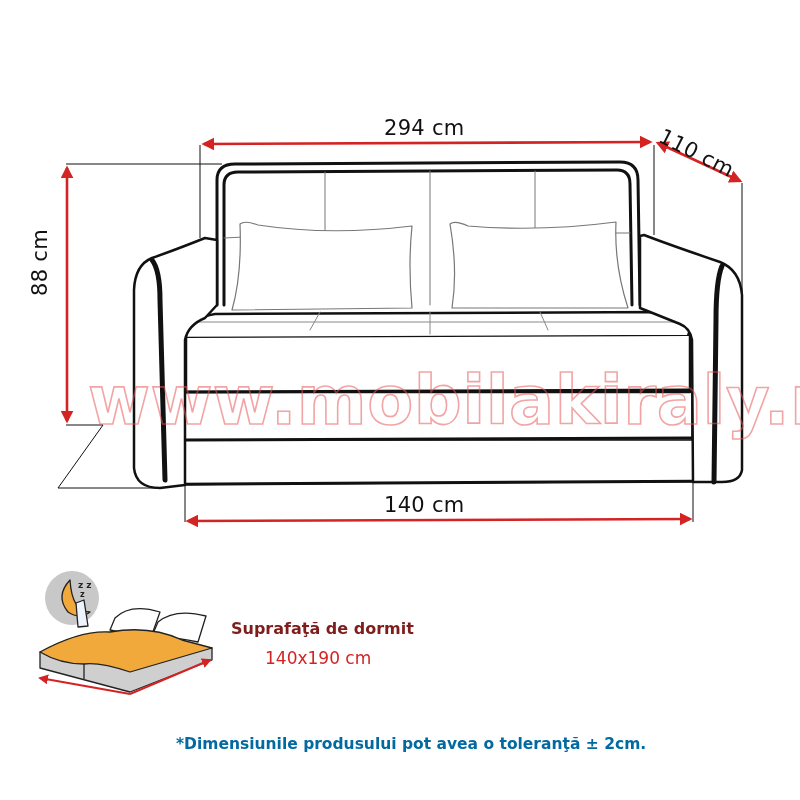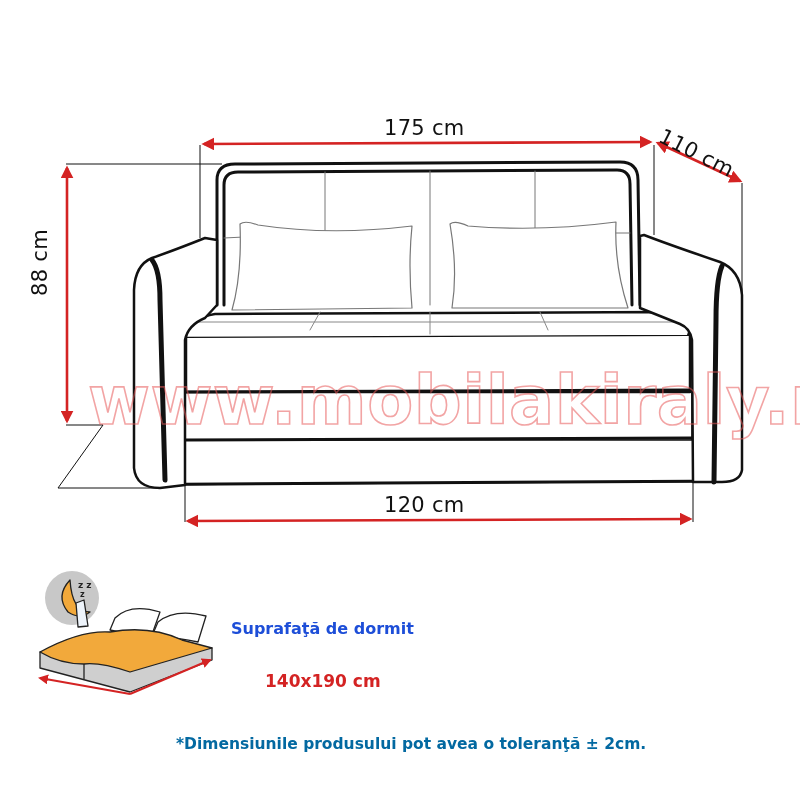--- a/index.html
+++ b/index.html
@@ -7,22 +7,22 @@
          font-family: "DejaVu Sans", sans-serif; color: #111; }
   .dim-label { position: absolute; font-size: 21px; color: #111; white-space: nowrap;
                font-family: "DejaVu Sans", sans-serif; letter-spacing: 0.3px; }
   #dim-width-label { left: 384px; top: 116px; }
   #dim-bed-label { left: 384px; top: 493px; }
   #dim-height-label { left: 28px; top: 296px; transform: rotate(-90deg); transform-origin: 0 0; width: 80px; }
   #dim-depth-label { left: 666px; top: 124px; transform: rotate(27deg); transform-origin: 0 0; }
   .watermark { position: absolute; left: 88px; top: 362px; font-size: 67px; font-weight: bold;
                color: rgba(255,255,255,0); -webkit-text-stroke: 1.6px rgba(232,90,90,0.55);
                letter-spacing: 0.5px; font-family: "DejaVu Sans", sans-serif; white-space: nowrap; }
-  .sleep-title { position: absolute; left: 231px; top: 619px; font-size: 16px; font-weight: bold; color: #1d4ed8; }
-  .sleep-size { position: absolute; left: 265px; top: 671px; font-size: 17px; font-weight: bold; color: #d42323; }
+  .sleep-title { position: absolute; left: 231px; top: 619px; font-size: 16px; font-weight: bold; color: #7f1d1d; }
+  .sleep-size { position: absolute; left: 265px; top: 648px; font-size: 17px; font-weight: normal; color: #d42323; }
   .note { position: absolute; left: 176px; top: 735px; font-size: 15.5px; font-weight: bold; color: #0369a1; white-space: nowrap; }
   svg { position: absolute; left: 0; top: 0; }
 </style>
 </head>
 <body>
 
 <svg width="800" height="800" viewBox="0 0 800 800">
   <defs>
     <marker id="arr" viewBox="0 0 10 10" refX="8" refY="5" markerWidth="5" markerHeight="5" orient="auto-start-reverse">
       <path d="M0,0 L10,5 L0,10 z" fill="#d42323"></path>
@@ -100,21 +100,21 @@
     <line x1="84" y1="664" x2="84" y2="679"></line>
 
     <path d="M40,652 Q80,630 110,632 Q150,625 182,640 L212,648 L130,672 Q100,662 84,664 Q60,664 40,652 Z" fill="#f2a93b"></path>
     <line x1="40" y1="678" x2="130" y2="694" stroke="#d42323" stroke-width="2" marker-start="url(#arr)"></line>
     <line x1="130" y1="694" x2="210" y2="660" stroke="#d42323" stroke-width="2" marker-end="url(#arr)"></line>
   </g>
 </svg>
 
 <div class="watermark">www.mobilakiraly.ro</div>
 
-<div id="dim-width-label" class="dim-label">175 cm</div>
+<div id="dim-width-label" class="dim-label">294 cm</div>
 <div id="dim-depth-label" class="dim-label">110 cm</div>
 <div id="dim-height-label" class="dim-label">88 cm</div>
-<div id="dim-bed-label" class="dim-label">120 cm</div>
+<div id="dim-bed-label" class="dim-label">140 cm</div>
 
 <div class="sleep-title">Suprafaţă de dormit</div>
 <div class="sleep-size">140x190 cm</div>
 
 <div class="note">*Dimensiunile produsului pot avea o toleranţă ± 2cm.</div>
 
 </body></html>

